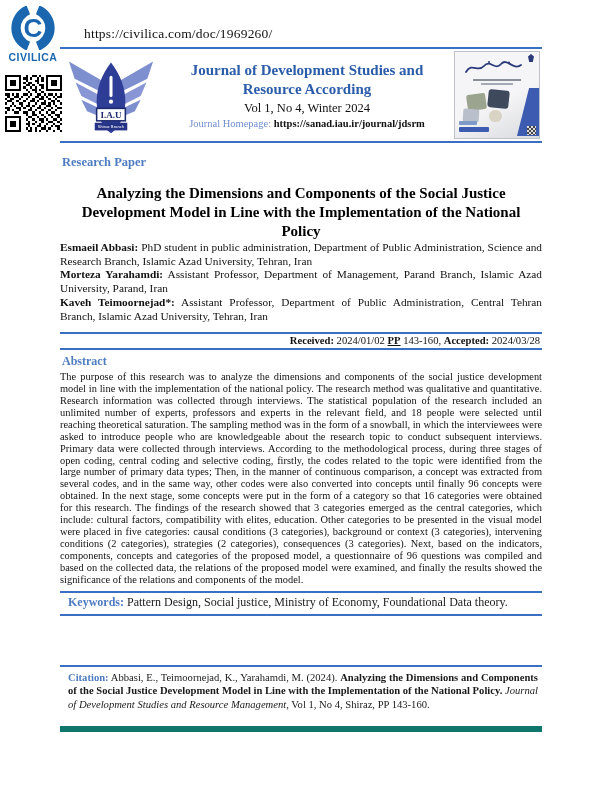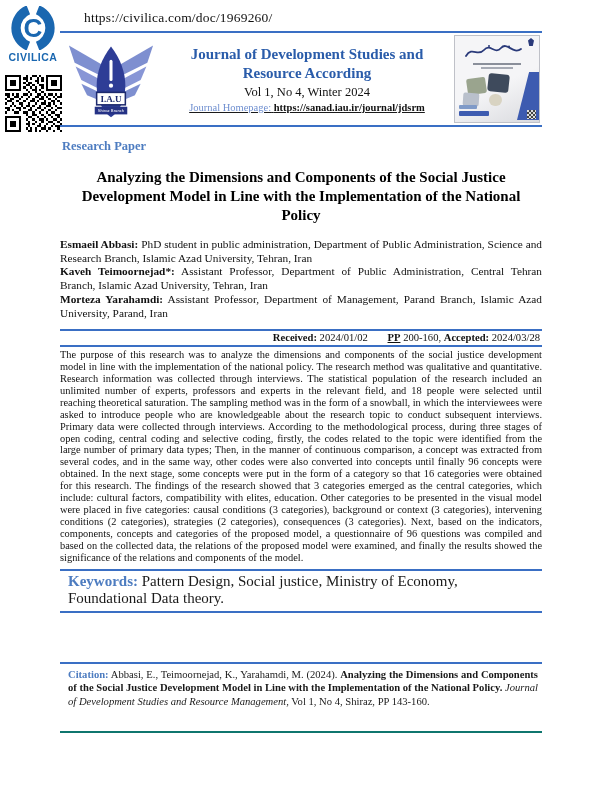--- a/index.html
+++ b/index.html
@@ -8,31 +8,31 @@
   .page { position:absolute; inset:0; width:600px; height:800px; background:#ffffff; overflow:hidden; }
 
   
   .left-rail { position:absolute; left:0; top:0; width:66px; }
   .civ-logo { display:block; margin:6px auto 0 auto; }
   .civ-word { text-align:center; font-family:"Liberation Sans", sans-serif; font-weight:bold;
               font-size:10.5px; letter-spacing:0.5px; color:#1a67b0; margin-top:1px; }
   .qr { display:block; margin:12px auto 0 auto; }
 
   
-  .main { position:absolute; left:60px; top:0; width:482px; }
+  .main { position:absolute; left:60px; top:16px; width:482px; }
   .url-row { margin:10px 0 0 24px; font-size:13.5px; color:#111; letter-spacing:0.2px; }
   .url-row a { color:#111; text-decoration:none; }
 
   .header-box { margin-top:5px; border-top:2px solid #3a6fc4; border-bottom:2px solid #3a6fc4;
                 display:flex; align-items:center; padding:3px 2px; height:96px; }
   .iau-logo { flex:0 0 98px; height:88px; }
   .head-center { flex:1 1 auto; text-align:center; padding:0 2px; }
   .journal-title { color:#2a5caa; font-weight:bold; font-size:15px; line-height:1.22; }
   .issue-info { font-weight:normal; font-size:12.5px; margin-top:3px; color:#111; }
-  .homepage-row { font-size:10.5px; margin-top:2px;text-decoration:underline; }
+  .homepage-row { font-size:10.5px; margin-top:2px; }
   .homepage-label { color:#6f8fd0; }
   .homepage-url { color:#111; font-weight:bold; text-decoration:none; }
 
   
   .cover { flex:0 0 86px; height:88px; position:relative; background:linear-gradient(155deg,#f5f5f7 55%,#d9dade 100%);
            border:1px solid #bfc1c8; overflow:hidden; }
   .cover-emblem { position:absolute; top:2px; right:5px; width:6px; height:8px; background:#2a3a7a;
                   clip-path:polygon(50% 0,100% 30%,80% 100%,20% 100%,0 30%); }
   .cover-callig { position:absolute; top:6px; left:8px; }
   .cover-line1 { position:absolute; top:27px; left:18px; width:48px; height:2px; background:#8a8f9a; }
@@ -47,38 +47,38 @@
   .cover-bar2 { position:absolute; left:4px; bottom:13px; width:18px; height:4px; background:#7f9ac8; border-radius:1px; }
   .cover-qr { position:absolute; right:3px; bottom:3px; width:9px; height:9px;
               background-image:linear-gradient(45deg,#444 25%,transparent 25%,transparent 75%,#444 75%),
                                linear-gradient(45deg,#444 25%,#ddd 25%,#ddd 75%,#444 75%);
               background-size:4px 4px; background-position:0 0,2px 2px; }
 
   .research-paper { margin:12px 0 0 2px; color:#4d7cc0; font-weight:bold; font-size:12.5px; }
 
   .title { margin-top:14px; text-align:center; font-weight:bold; font-size:15px; line-height:19px; color:#000; padding:0 4px; }
 
-  .authors { margin-top:13px; font-size:11.3px; line-height:13.7px; text-align:justify; color:#111; }
+  .authors { font-size:11.3px; line-height:13.7px; text-align:justify; color:#111; }
   .author-name { font-weight:bold; }
 
   .received-bar { margin-top:9px; border-top:2px solid #3a6fc4; border-bottom:2px solid #3a6fc4;
                   padding:1px 2px 2px 0; text-align:right; font-size:10.6px; color:#111; }
   .b { font-weight:bold; }
-  .u { text-decoration:underline;margin-left:17px; }
+  .u { text-decoration:underline; }
   .i { font-style:italic; }
 
   .abstract-head { margin:4px 0 0 2px; color:#4d7cc0; font-weight:bold; font-size:12px; }
   .abstract-text { margin-top:2px; font-size:10.4px; line-height:11.9px; text-align:justify; color:#111; }
 
   .keywords-bar { margin-top:5px; border-top:2px solid #3a6fc4; border-bottom:2px solid #3a6fc4;
-                  padding:2px 2px 4px 8px; font-size:15px; }
+                  padding:2px 2px 4px 8px; font-size:12px; }
   .kw-label { color:#4d7cc0; font-weight:bold; }
 
-  .citation-box { margin-top:49px; border-top:2px solid #3a6fc4; border-bottom:2px solid #0f766e;
-                  padding:4px 4px 22px 8px; font-size:10.6px; line-height:13.8px; text-align:justify; }
+  .citation-box { margin-top:49px; border-top:2px solid #3a6fc4; border-bottom:6px solid #0f766e;
+                  padding:4px 4px 14px 8px; font-size:10.6px; line-height:13.8px; text-align:justify; }
   .cit-label { color:#4d7cc0; font-weight:bold; }
 
   .footnote { margin-top:44px; margin-left:2px; }
   .footnote-rule { width:155px; border-top:2px solid #4a4a4a; }
   .footnote-text { margin-top:5px; font-size:10px; color:#111; }
   .fn-blue { color:#5a82c8; font-weight:bold; }
   .fn-email { color:#111; text-decoration:none; }
 </style>
 </head>
 <body>
@@ -162,33 +162,34 @@
         <div class="cover-qr"></div>
       </div>
     </div>
 
     <div class="research-paper">Research Paper</div>
 
     <h1 class="title">Analyzing the Dimensions and Components of the Social Justice Development Model in Line with the Implementation of the National Policy</h1>
 
     <div class="authors">
       <div><span class="author-name">Esmaeil Abbasi:</span> <span>PhD student in public administration, Department of Public Administration, Science and Research Branch, Islamic Azad University, Tehran, Iran</span></div>
+      <div><span class="author-name">Morteza Yarahamdi:</span> <span>Assistant Professor, Department of Management, Parand Branch, Islamic Azad University, Parand, Iran</span></div>
       <div><span class="author-name">Kaveh Teimoornejad*:</span> <span>Assistant Professor, Department of Public Administration, Central Tehran Branch, Islamic Azad University, Tehran, Iran</span></div>
-      <div><span class="author-name">Morteza Yarahamdi:</span> <span>Assistant Professor, Department of Management, Parand Branch, Islamic Azad University, Parand, Iran</span></div>
     </div>
 
     <div class="received-bar">
       <span class="b">Received:</span>
       <span>2024/01/02</span>
       <span class="b u">PP</span>
-      <span>200-160,</span>
+      <span>143-160,</span>
       <span class="b">Accepted:</span>
       <span>2024/03/28</span>
     </div>
 
+    <div class="abstract-head">Abstract</div>
     <div class="abstract-text">The purpose of this research was to analyze the dimensions and components of the social justice development model in line with the implementation of the national policy. The research method was qualitative and quantitative. Research information was collected through interviews. The statistical population of the research included an unlimited number of experts, professors and experts in the relevant field, and 18 people were selected until reaching theoretical saturation. The sampling method was in the form of a snowball, in which the interviewees were asked to introduce people who are knowledgeable about the research topic to conduct subsequent interviews. Primary data were collected through interviews. According to the methodological process, during three stages of open coding, central coding and selective coding, firstly, the codes related to the topic were identified from the large number of primary data types; Then, in the manner of continuous comparison, a concept was extracted from several codes, and in the same way, other codes were also converted into concepts until finally 96 concepts were obtained. In the next stage, some concepts were put in the form of a category so that 16 categories were obtained for this research. The findings of the research showed that 3 categories emerged as the central categories, which include: cultural factors, compatibility with elites, education. Other categories to be presented in the visual model were placed in five categories: causal conditions (3 categories), background or context (3 categories), intervening conditions (2 categories), strategies (2 categories), consequences (3 categories). Next, based on the indicators, components, concepts and categories of the proposed model, a questionnaire of 96 questions was compiled and based on the collected data, the relations of the proposed model were examined, and finally the results showed the significance of the relations and components of the model.</div>
 
     <div class="keywords-bar">
       <span class="kw-label">Keywords:</span>
       <span>Pattern Design, Social justice, Ministry of Economy, Foundational Data theory.</span>
     </div>
 
     <div class="citation-box">
       <span class="cit-label">Citation:</span>
       <span>Abbasi, E., Teimoornejad, K., Yarahamdi, M. (2024).</span>

